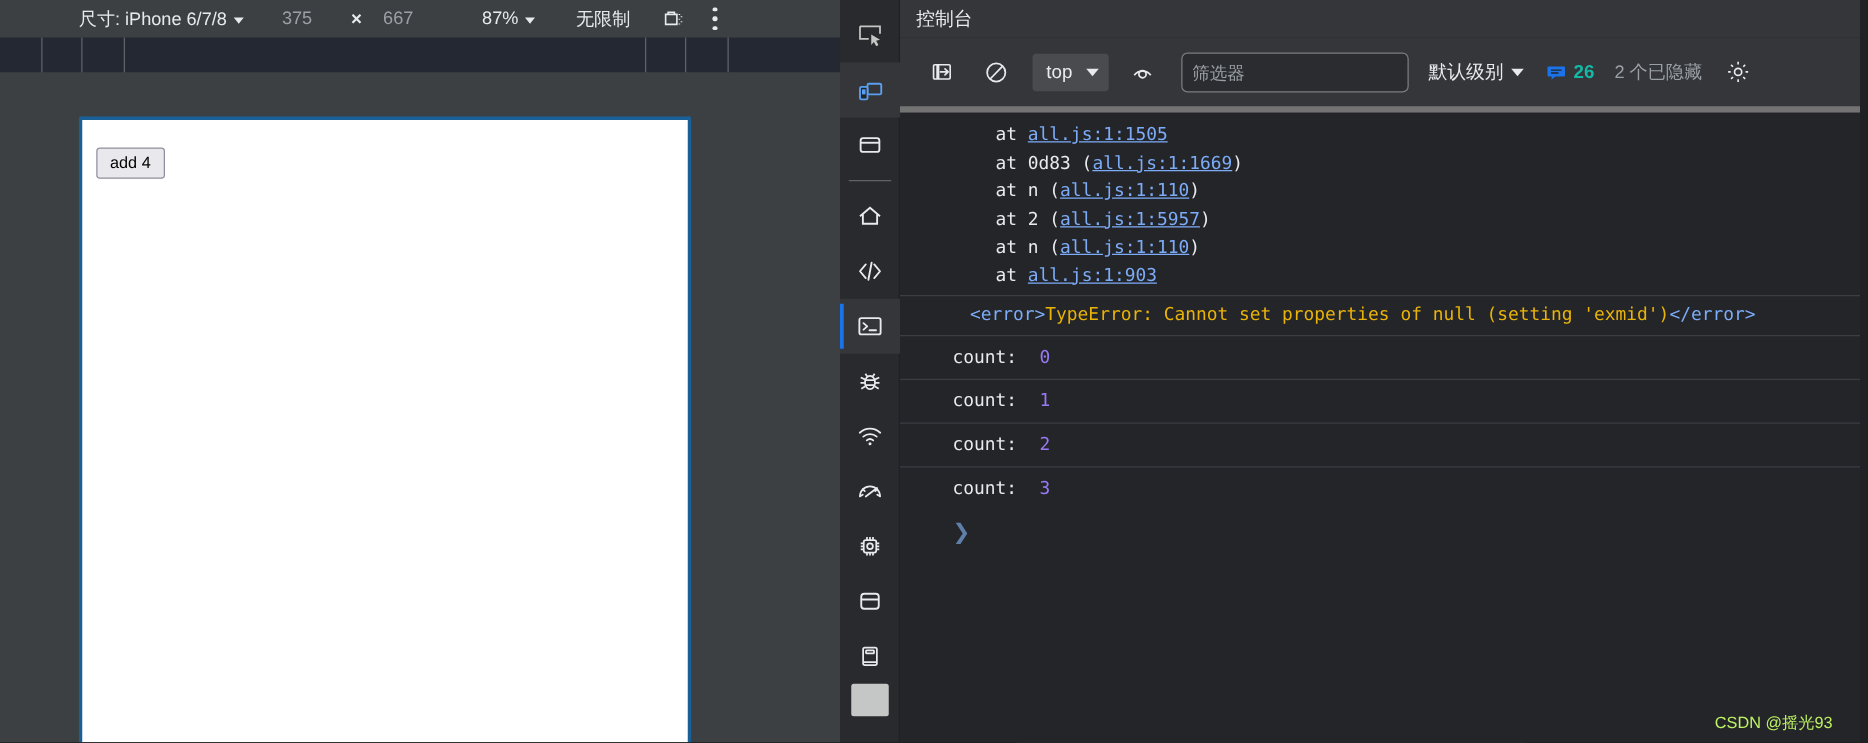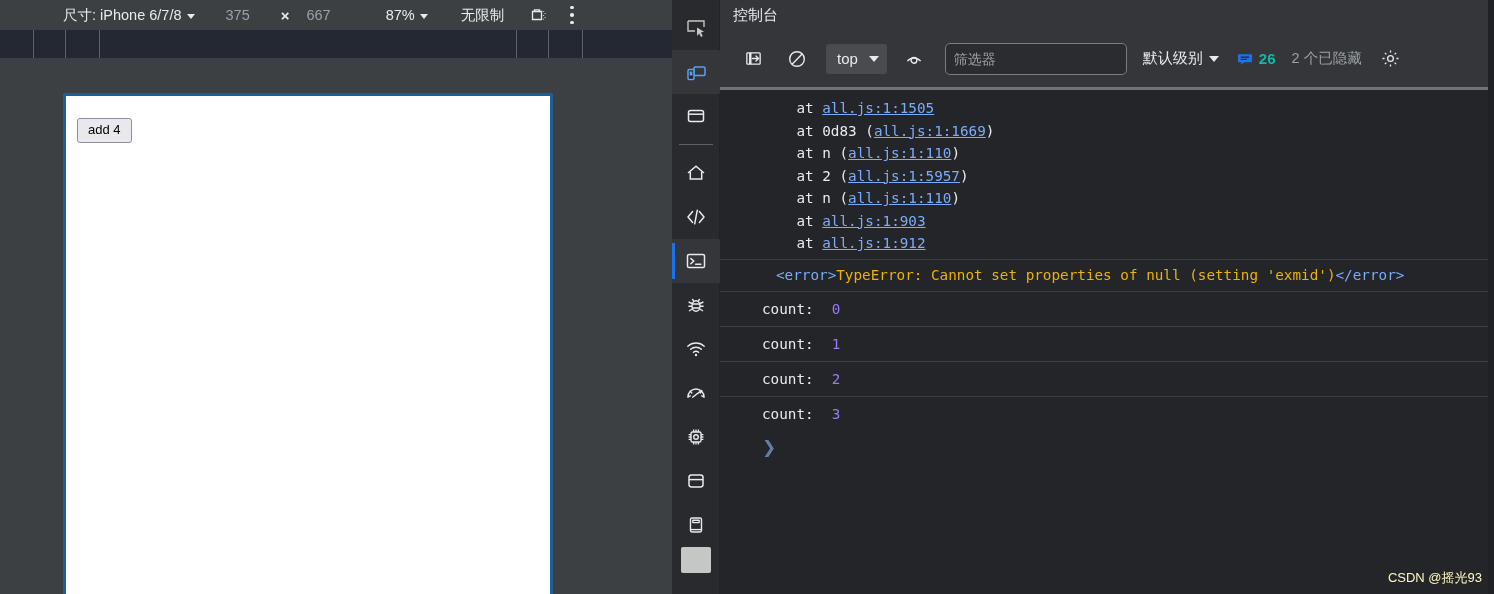--- a/index.html
+++ b/index.html
@@ -157,21 +157,21 @@
     display: flex;
     align-items: center;
     padding-left: 13px;
     box-sizing: border-box;
   }
   .console-toolbar {
     height: 60px;
     background: #35363a;
     display: flex;
     align-items: center;
-    border-bottom: 3px solid #737373;
+    border-bottom: 5px solid #737373;
     box-sizing: border-box;
     padding-left: 16px;
     white-space: nowrap;
   }
   .tb-icon {
     width: 34px; height: 34px;
     display: flex; align-items: center; justify-content: center;
     cursor: pointer;
   }
   .ctx-select {
@@ -276,23 +276,23 @@
   .prompt-row {
     height: 34px;
     display: flex;
     align-items: center;
     padding-left: 42px;
   }
   .prompt-chevron { color: #5f7fa8; font-size: 17px; font-family: "Liberation Sans", sans-serif;}
 
   .watermark {
     position: absolute;
-    right: 12px;
+    right: 28px;
     bottom: 7px;
-    color: #fef9c3;
+    color: #bef264;
     font-size: 13px;
     font-family: "Liberation Sans", sans-serif;
   }
   svg { display: block; }
 </style>
 </head>
 <body>
 
 <div id="root">
 
@@ -518,21 +518,20 @@
     <div class="console-body">
 
       <div class="log-error-block">
         <div id="stack-frames">
             <div class="log-line"><span class="ind">    at </span><span class="lnk">all.js:1:1505</span></div>
             <div class="log-line"><span class="ind">    at 0d83 (</span><span class="lnk">all.js:1:1669</span><span class="punct">)</span></div>
             <div class="log-line"><span class="ind">    at n (</span><span class="lnk">all.js:1:110</span><span class="punct">)</span></div>
             <div class="log-line"><span class="ind">    at 2 (</span><span class="lnk">all.js:1:5957</span><span class="punct">)</span></div>
             <div class="log-line"><span class="ind">    at n (</span><span class="lnk">all.js:1:110</span><span class="punct">)</span></div>
             <div class="log-line"><span class="ind">    at </span><span class="lnk">all.js:1:903</span></div>
-            <div class="log-line"><span class="ind">    at </span><span class="lnk">all.js:1:912</span></div>
           </div>
       </div>
 
       <div class="divider"></div>
 
       <div class="log-msg-row">
         <span class="inner">
           <span class="tag">&lt;error&gt;</span><span class="msg-text">TypeError: Cannot set properties of null (setting 'exmid')</span><span class="tag">&lt;/error&gt;</span>
         </span>
       </div>

